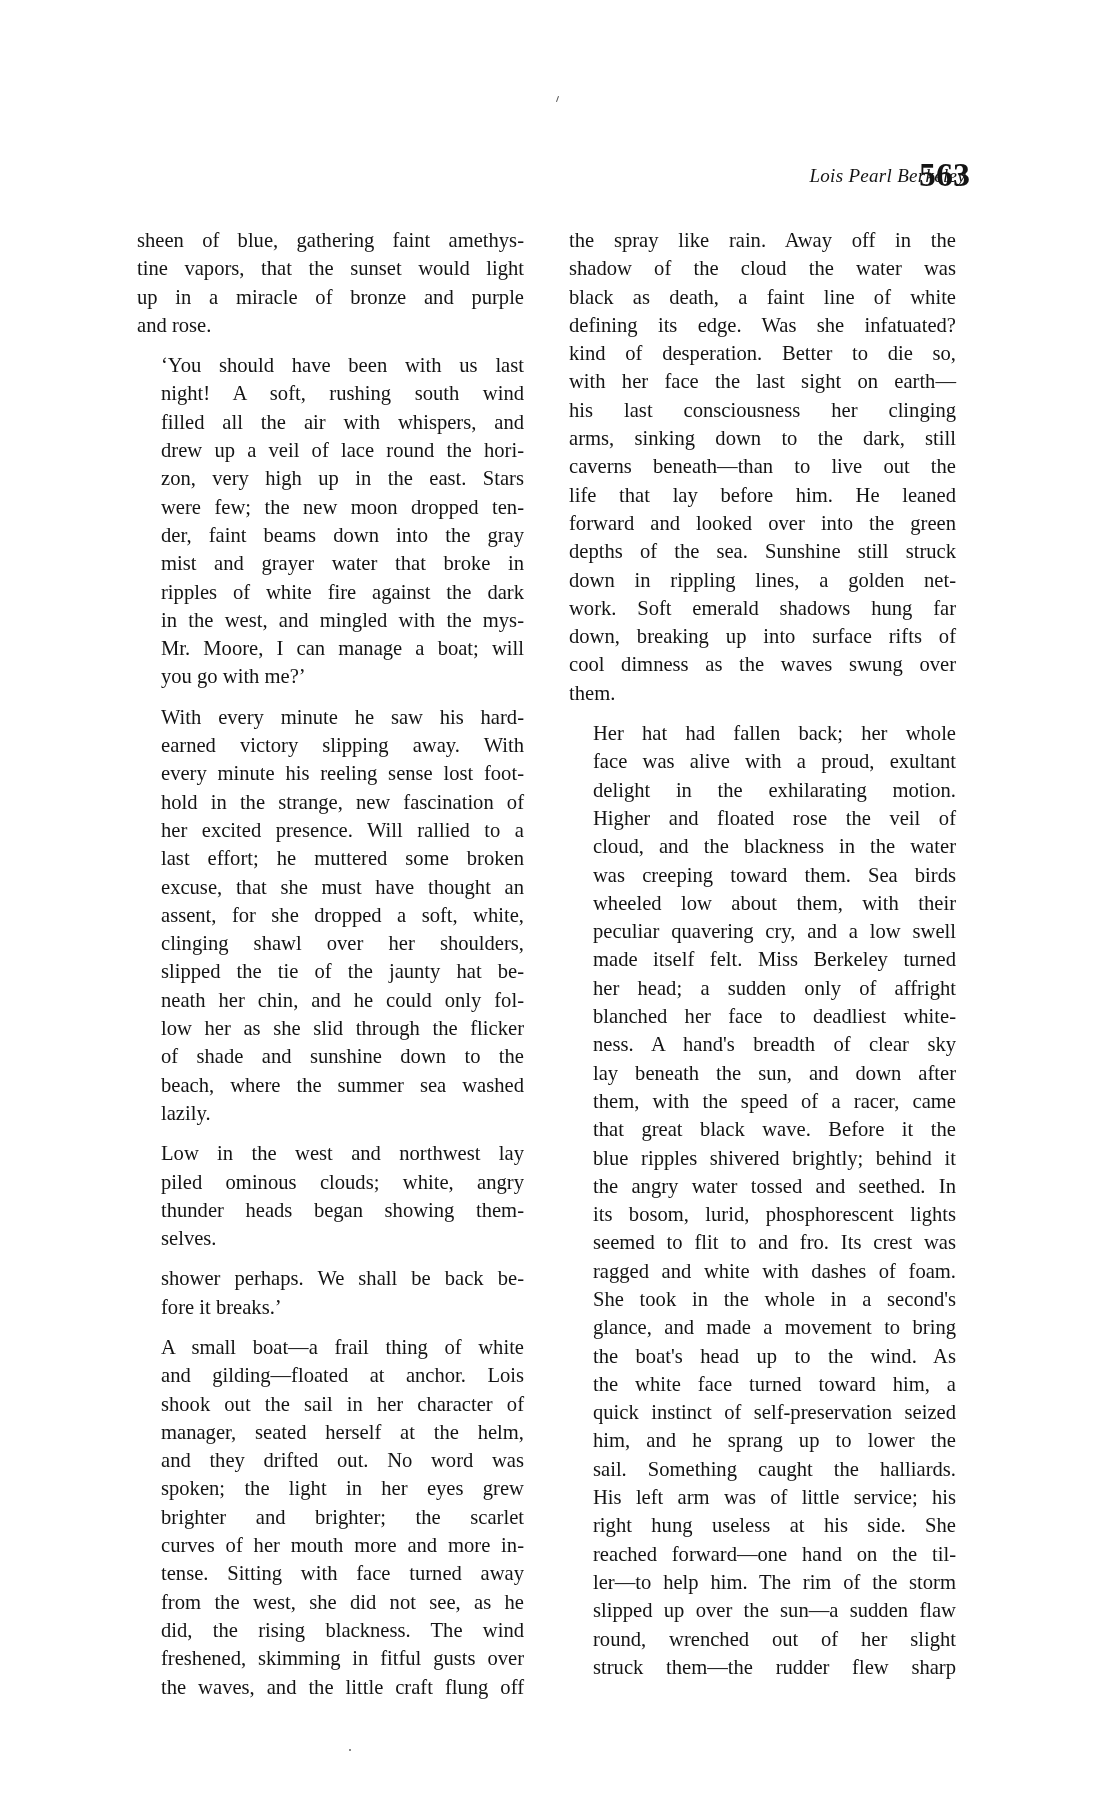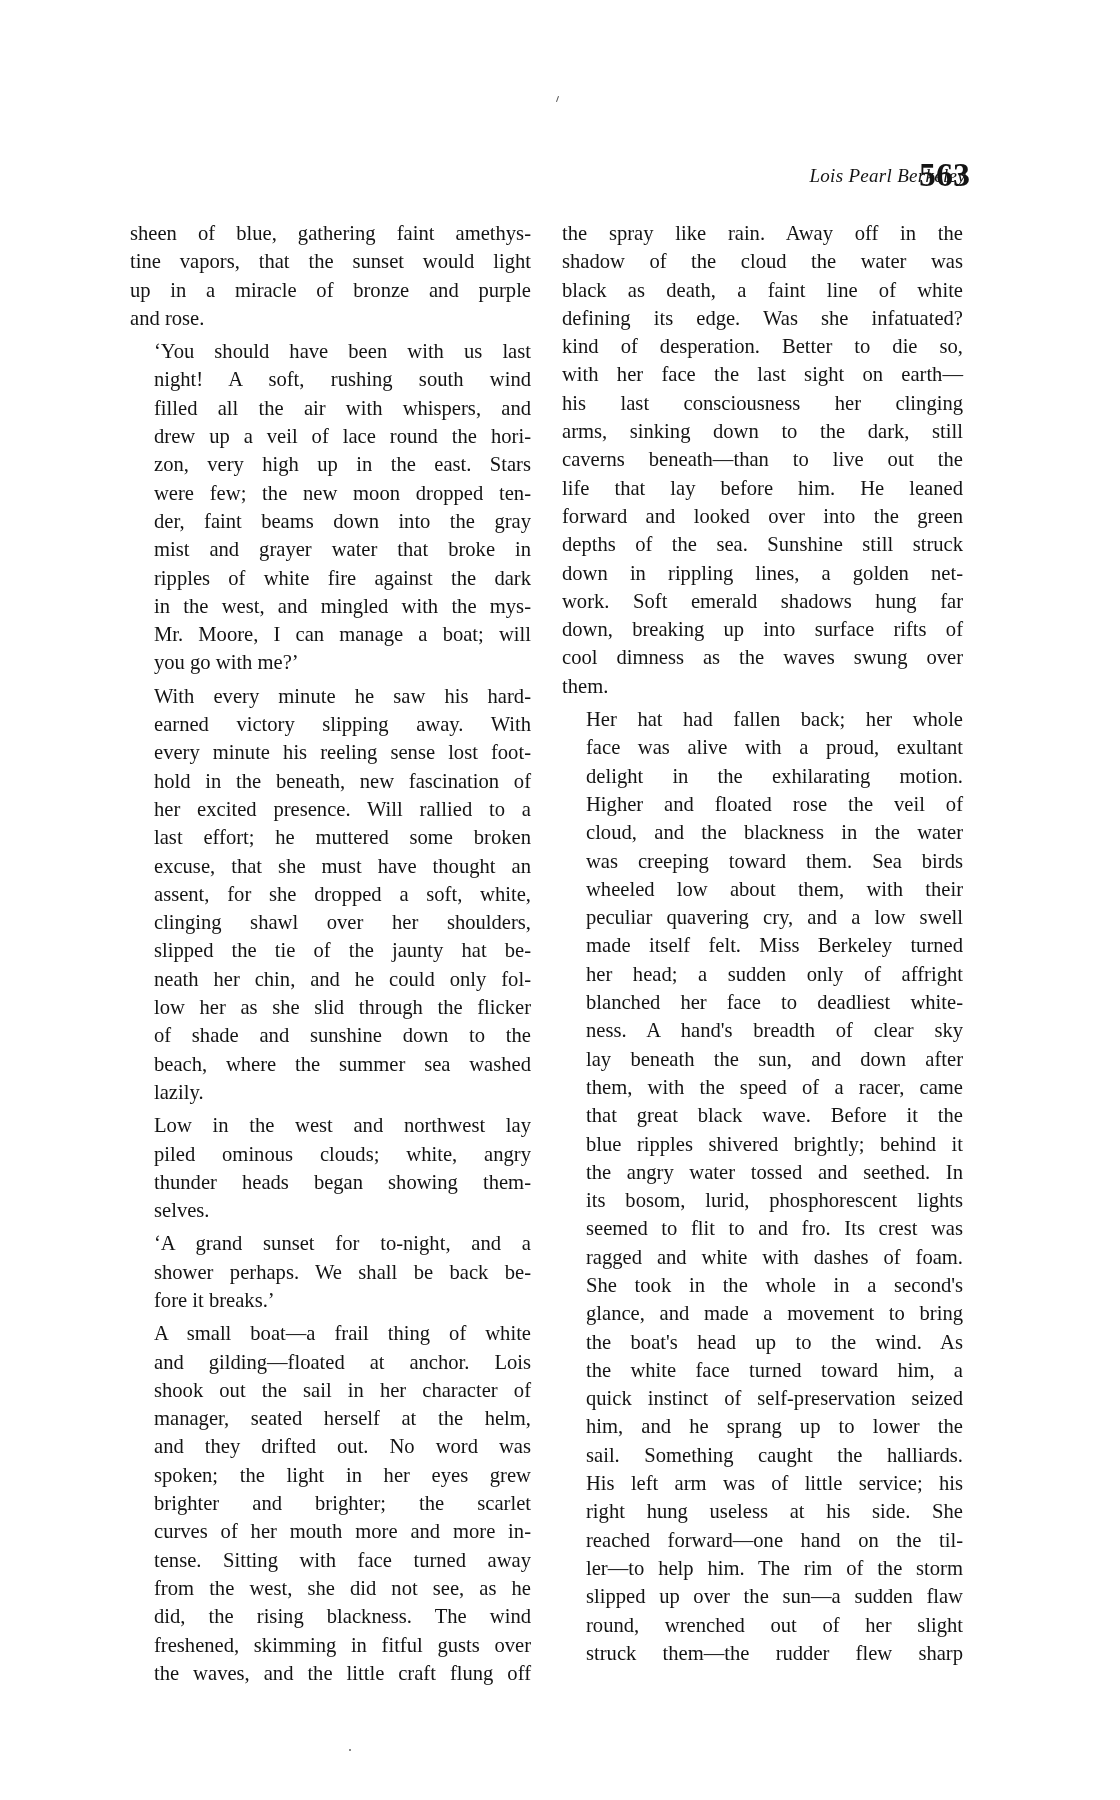--- a/index.html
+++ b/index.html
@@ -26,21 +26,21 @@
     .page-number {
       position: absolute; right: 0; top: 0; font-size: 34px; font-weight: bold;
     }
     .column {
       position: absolute; top: 214px; width: 411px;
       font-size: 20.6px; line-height: 28.3px; text-align: justify;
       hyphens: none;
     }
     .col-left { left: 125px; }
     .col-right { left: 557px; }
-    .para { margin: 5px; text-indent: 24px; }
+    .para { margin: 12px; text-indent: 24px; }
     .para.cont { text-indent: 0; }
     .line { display: block; text-align: justify; text-align-last: justify; white-space: nowrap; }
     .line.last { text-align-last: left; }
   </style>
 </head>
 <body>
 
 <div class="speck"></div>
 
 <header class="running-head">
@@ -66,41 +66,40 @@
       <span class="line">mist and grayer water that broke in</span>
       <span class="line">ripples of white fire against the dark</span>
       <span class="line">in the west, and mingled with the mys-</span>
       <span class="line">Mr. Moore, I can manage a boat; will</span>
       <span class="line last">you go with me?’</span>
     </p>
     <p class="para">
       <span class="line">With every minute he saw his hard-</span>
       <span class="line">earned victory slipping away. With</span>
       <span class="line">every minute his reeling sense lost foot-</span>
-      <span class="line">hold in the beneath, new fascination of</span>
+      <span class="line">hold in the strange, new fascination of</span>
       <span class="line">her excited presence. Will rallied to a</span>
       <span class="line">last effort; he muttered some broken</span>
       <span class="line">excuse, that she must have thought an</span>
       <span class="line">assent, for she dropped a soft, white,</span>
       <span class="line">clinging shawl over her shoulders,</span>
       <span class="line">slipped the tie of the jaunty hat be-</span>
       <span class="line">neath her chin, and he could only fol-</span>
       <span class="line">low her as she slid through the flicker</span>
       <span class="line">of shade and sunshine down to the</span>
       <span class="line">beach, where the summer sea washed</span>
       <span class="line last">lazily.</span>
     </p>
     <p class="para">
       <span class="line">Low in the west and northwest lay</span>
       <span class="line">piled ominous clouds; white, angry</span>
       <span class="line">thunder heads began showing them-</span>
       <span class="line last">selves.</span>
     </p>
     <p class="para">
-      <span class="line">‘A grand sunset for to-night, and a</span>
       <span class="line">shower perhaps. We shall be back be-</span>
       <span class="line last">fore it breaks.’</span>
     </p>
     <p class="para">
       <span class="line">A small boat—a frail thing of white</span>
       <span class="line">and gilding—floated at anchor. Lois</span>
       <span class="line">shook out the sail in her character of</span>
       <span class="line">manager, seated herself at the helm,</span>
       <span class="line">and they drifted out. No word was</span>
       <span class="line">spoken; the light in her eyes grew</span>

